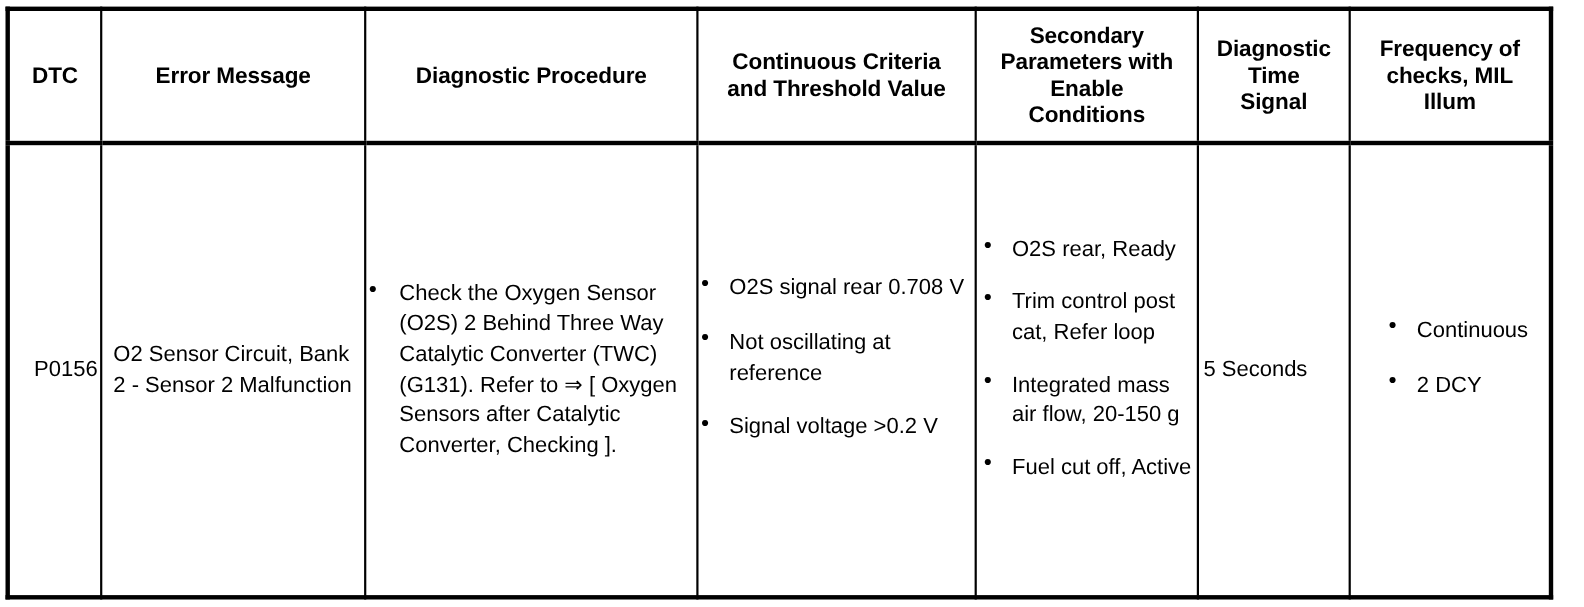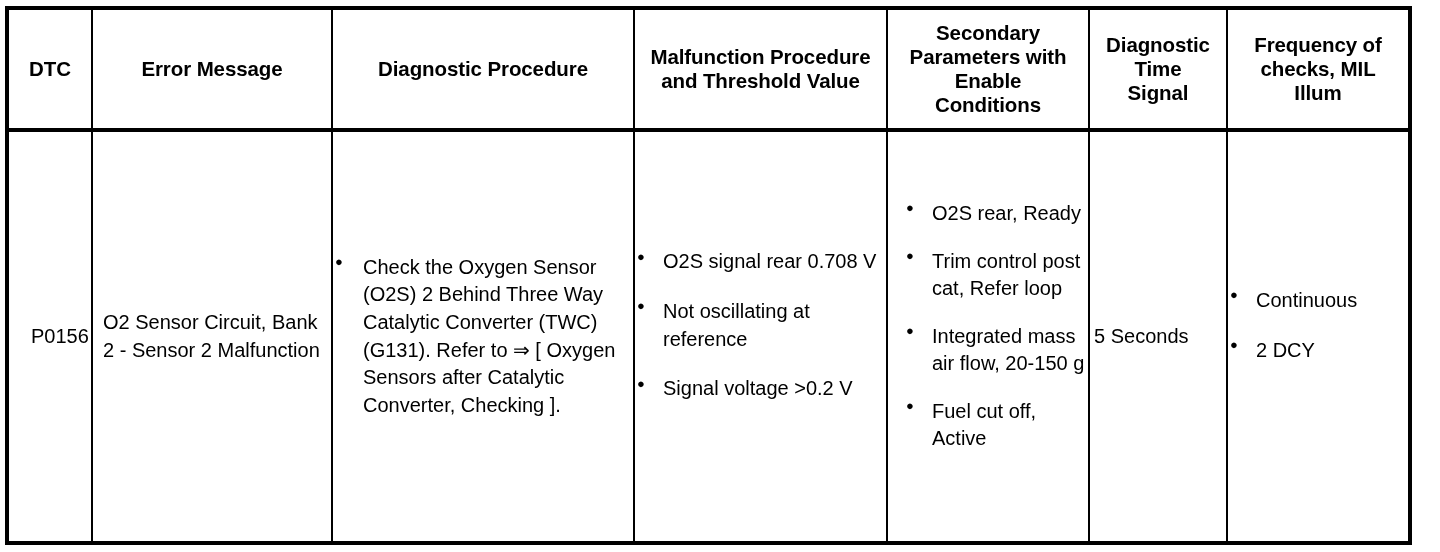--- a/index.html
+++ b/index.html
@@ -99,24 +99,24 @@
     line-height: 1.38;
   }
 
   
   .cell-diag ul.bullets > li { padding-left: 30px; }
   .cell-diag ul.bullets { }
 
   .cell-malf ul.bullets { }
   .cell-malf ul.bullets > li { margin-bottom: 22px; }
 
-  .cell-sec ul.bullets { padding-left: 16px; }
+  .cell-sec ul.bullets { padding-left: 4px; }
   .cell-sec ul.bullets > li { margin-bottom: 20px; }
 
-  .cell-freq ul.bullets { }
+  .cell-freq ul.bullets { padding-left: 32px; }
   .cell-freq ul.bullets > li { margin-bottom: 22px; }
 
   .hdr-line { display: block; }
 </style>
 </head>
 <body>
 
 <div id="sheet">
 
   <table class="dtc-table">
@@ -135,21 +135,21 @@
         <td class="col-dtc">
           <span class="hdr-line">DTC</span>
         </td>
         <td class="col-error">
           <span class="hdr-line">Error Message</span>
         </td>
         <td class="col-diag">
           <span class="hdr-line">Diagnostic Procedure</span>
         </td>
         <td class="col-malf">
-          <span class="hdr-line">Malfunction Procedure</span>
+          <span class="hdr-line">Continuous Criteria</span>
           <span class="hdr-line">and Threshold Value</span>
         </td>
         <td class="col-sec">
           <span class="hdr-line">Secondary</span>
           <span class="hdr-line">Parameters with</span>
           <span class="hdr-line">Enable</span>
           <span class="hdr-line">Conditions</span>
         </td>
         <td class="col-mon">
           <span class="hdr-line">Diagnostic</span>

